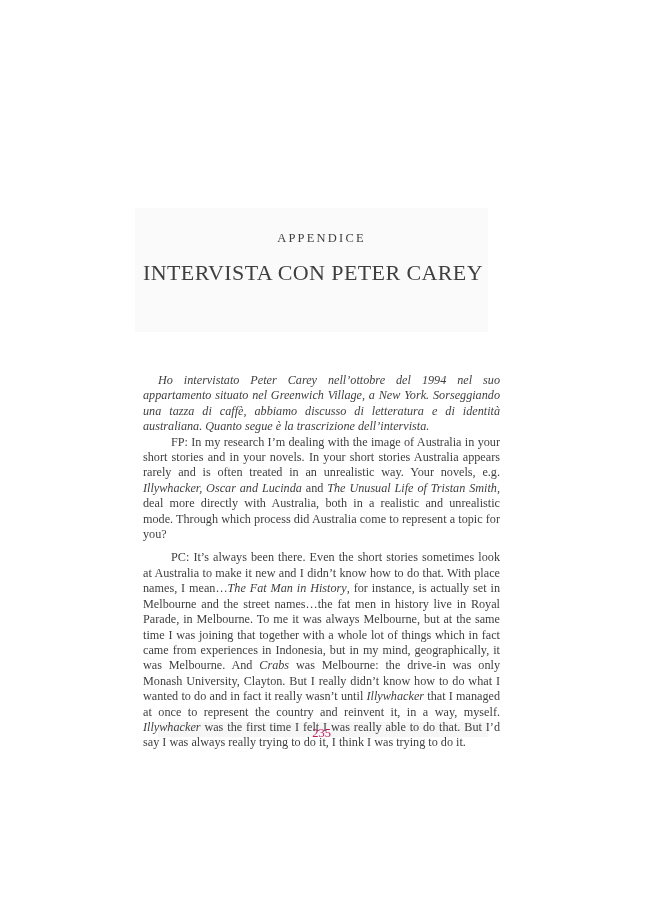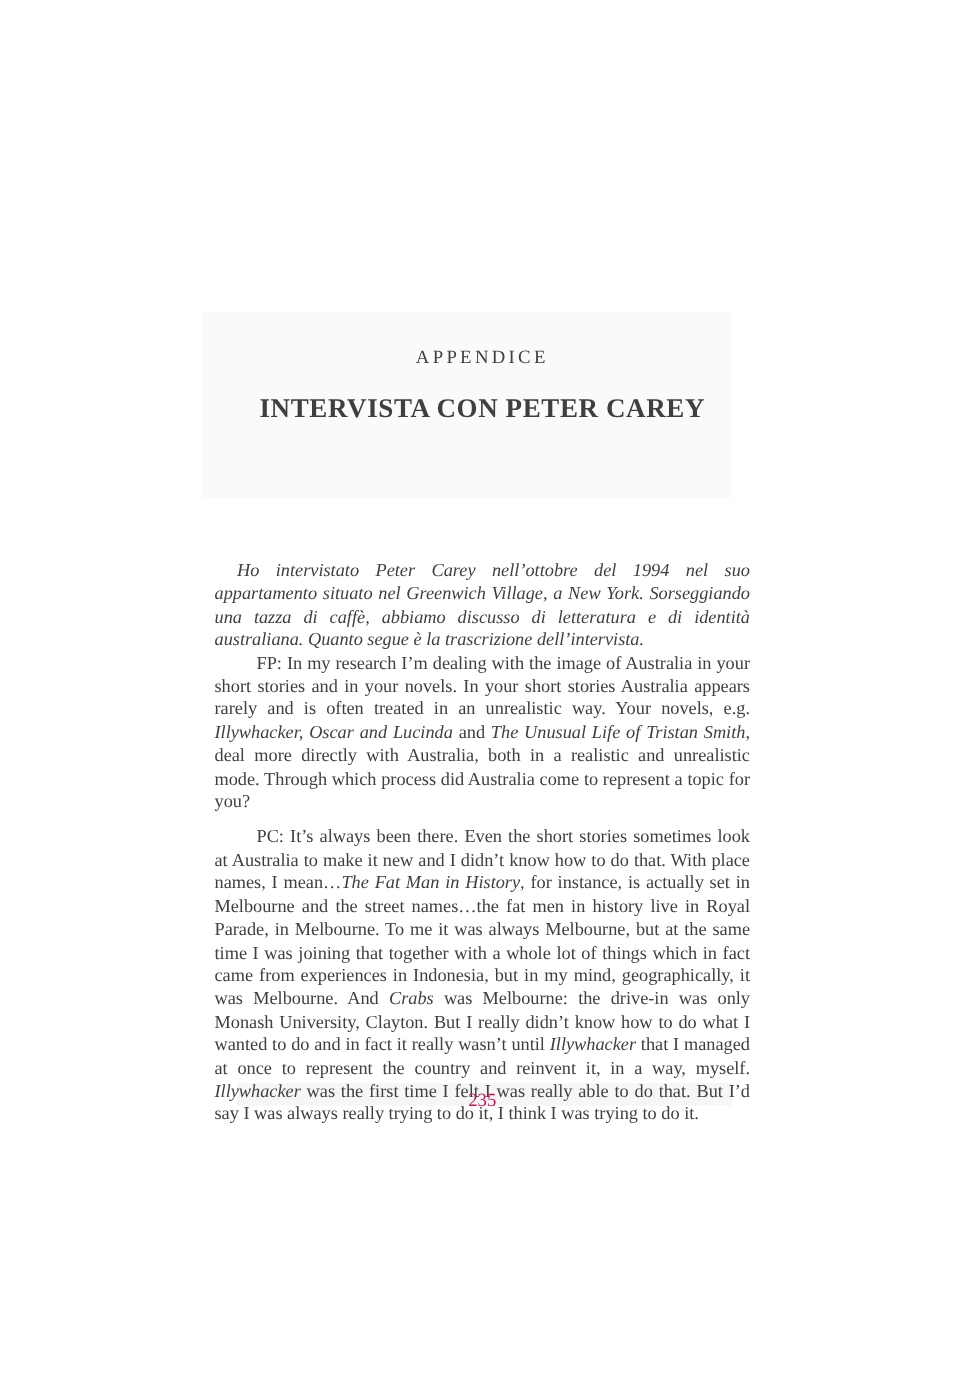--- a/index.html
+++ b/index.html
@@ -41,25 +41,25 @@
   .kicker {
     margin: 0;
     text-align: center;
     font-size: 12.5px;
     line-height: 14px;
     letter-spacing: 2.2px;
     font-weight: normal;
   }
   .title {
     margin: 18px 0 0 0;
-    text-align: center;
-    font-size: 18px;
+    text-align: left;
+    font-size: 22px;
     line-height: 19px;
     letter-spacing: 0.4px;
-    font-weight: bold;
+    font-weight: normal;
   }
   .body-text {
     margin-top: 91px;
     font-size: 12.2px;
     line-height: 15.4px;
     text-align: justify;
   }
   .para {
     margin: 0;
     text-indent: 28px;

